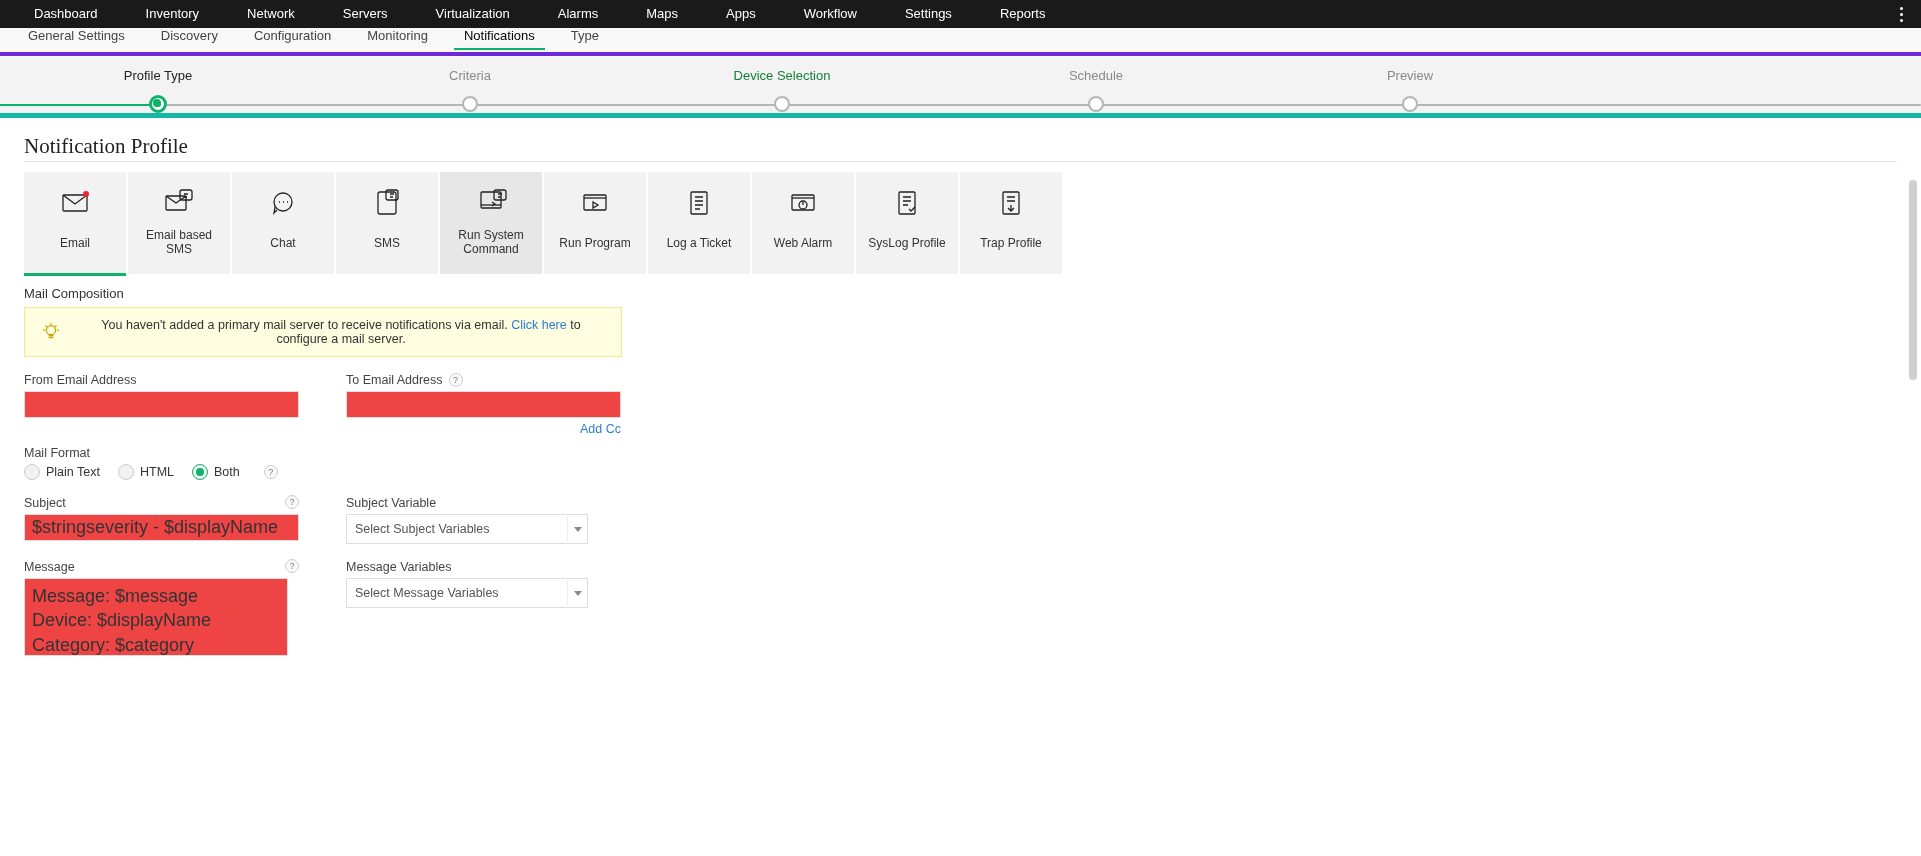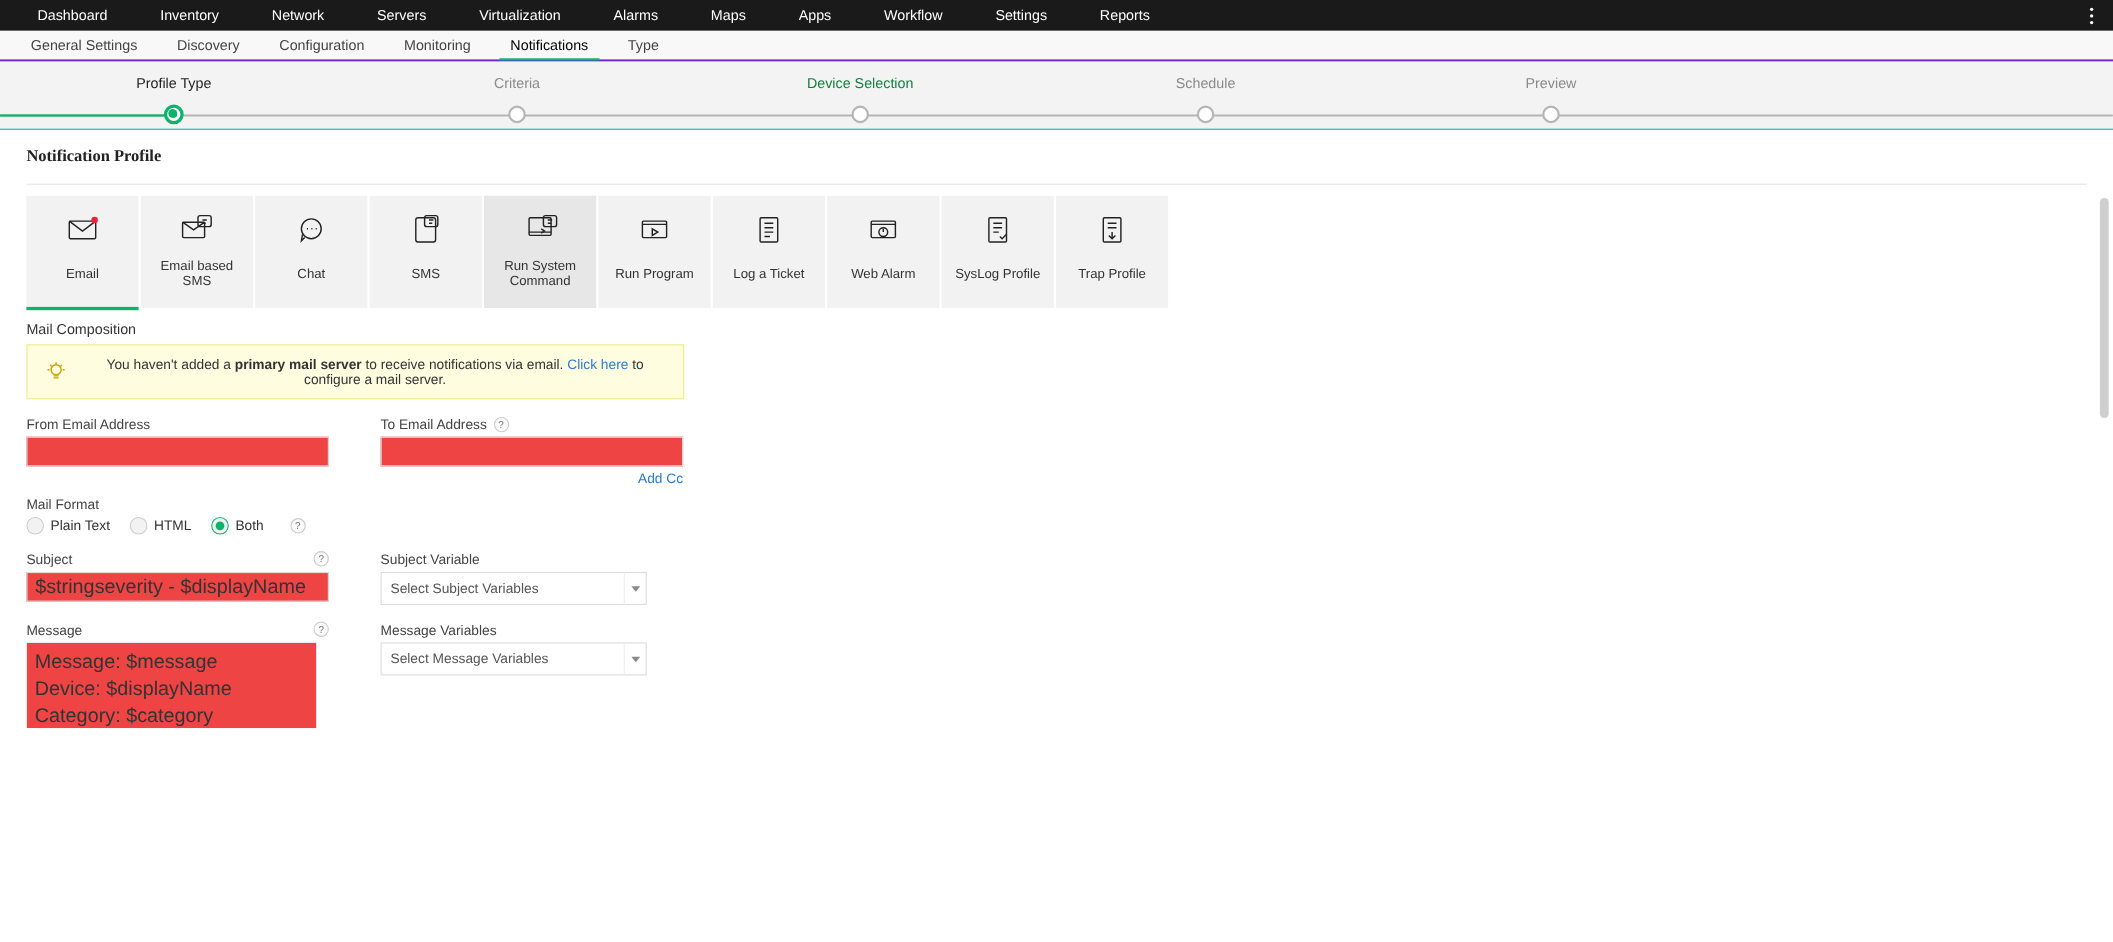--- a/index.html
+++ b/index.html
@@ -6,58 +6,58 @@
   body { font-family: "Segoe UI", Arial, sans-serif; font-size: 13px; color: #333; background: #fff; width:1921px; height:856px; overflow:hidden; }
 
   
   .topnav { background:#1a1a1a; color:#fff; height:28px; display:flex; align-items:center; justify-content:space-between; padding:0 10px; }
   .topnav-items { display:flex; }
   .topnav-item { padding:0 24px; line-height:28px; color:#fff; font-size:13px; cursor:pointer; }
   .topnav-right { width:20px; height:28px; display:flex; flex-direction:column; justify-content:center; align-items:center; cursor:pointer; }
   .topnav-right span { width:3px; height:3px; background:#fff; border-radius:50%; margin:1.5px 0; }
 
   
-  .subnav { background:#f8f8f8; border-bottom:2px solid #6d28d9; height:28px; display:flex; align-items:flex-end; padding:0 10px; }
+  .subnav { background:#f8f8f8; border-bottom:4px solid #6d28d9; height:28px; display:flex; align-items:flex-start; padding:0 10px; }
   .subnav-item { padding:0 18px 6px 18px; color:#444; font-size:13px; cursor:pointer; position:relative; }
   .subnav-item.active { color:#000; }
   .subnav-item.active::after { content:""; position:absolute; left:8px; right:8px; bottom:-1px; height:2px; background:#0cb36d; }
 
   
-  .wizard { background:#f3f3f3; border-bottom:1px solid #14b8a6; height:62px; position:relative; }
+  .wizard { background:#f3f3f3; border-bottom:5px solid #14b8a6; height:62px; position:relative; }
   .wizard::before { content:""; position:absolute; left:0; right:0; top:48px; height:2px; background:#b5b5b5; border-radius:2px; }
   .wizard-active-line { position:absolute; left:0; top:48px; height:2px; background:#0cb36d; width:158px; }
   .step { position:absolute; top:0; text-align:center; width:200px; margin-left:-100px; }
   .step-label { position:absolute; top:12px; width:100%; font-size:13px; }
   .step-circle { position:absolute; top:40px; left:50%; margin-left:-8px; width:16px; height:16px; border-radius:50%; background:#fff; border:2px solid #b5b5b5; }
   .step.active .step-circle { border:3px solid #0cb36d; }
   .step.active .step-circle::after { content:""; position:absolute; left:3px; top:3px; width:4px; height:4px; border-radius:50%; background:#0cb36d; box-shadow:0 0 0 2px #0cb36d; }
   .step.active .step-circle { width:18px; height:18px; top:39px; margin-left:-9px; }
   .step.active .step-circle div { position:absolute; left:3px; top:3px; width:6px; height:6px; border-radius:50%; background:#0cb36d; }
 
   
   .page { padding:16px 24px 0 24px; position:relative; }
-  h1.title { font-size:15px; font-weight:700; color:#222; font-family:Georgia, serif; margin-bottom:16px; }
+  h1.title { font-size:21px; font-weight:400; color:#222; font-family:Georgia, serif; margin-bottom:2px; }
   .hr { border-bottom:1px solid #e5e5e5; margin-bottom:10px; }
 
   
   .types { display:flex; }
   .type-card { width:102px; height:102px; background:#f2f2f2; margin-right:2px; display:flex; flex-direction:column; align-items:center; justify-content:flex-end; padding:12px 4px 18px 4px; cursor:pointer; position:relative; }
   .type-card .lbl { font-size:12px; color:#333; text-align:center; line-height:14px; margin-top:10px; height:28px; display:flex; align-items:center; }
   .type-card.selected { background:#f2f2f2; }
   .type-card.selected::after { content:""; position:absolute; left:0; right:0; bottom:-2px; height:3px; background:#0cb36d; }
   .type-card.hovered { background:#e7e7e7; }
   .icon-box { height:40px; display:flex; align-items:center; justify-content:center; }
 
   
   .section { margin-top:12px; }
   .section-title { font-size:13px; color:#333; margin-bottom:6px; }
   .alert { background:#fffde0; border:1px solid #f0e98f; padding:10px 14px; display:flex; align-items:center; }
   .alert .bulb { width:24px; height:24px; margin-right:12px; display:flex; align-items:center; justify-content:center; }
   .alert .msg { flex:1; text-align:center; font-size:12.5px; color:#333; }
-  .alert .msg b { font-weight:700; }
+  .alert .msg b { font-weight:400; }
   .alert .msg a { color:#2c7dd1; text-decoration:none; }
 
   .form-row { display:flex; margin-top:16px; }
   .form-col { width:300px; margin-right:22px; }
   .form-label { font-size:12.5px; color:#444; margin-bottom:4px; display:flex; align-items:center; }
   .help { width:14px; height:14px; border:1px solid #ccc; border-radius:50%; margin-left:6px; font-size:9px; color:#777; display:flex; align-items:center; justify-content:center; background:#fafafa; cursor:pointer; }
   .input, .textarea { width:275px; border:1px solid #ddd; background:#ef4444; padding:5px 7px; font-size:18px; color:#333; font-family:Liberation Sans, sans-serif; }
   .input { height:27px; }
   .addcc { color:#2c7dd1; font-size:12.5px; text-align:right; width:275px; margin-top:4px; cursor:pointer; }
 

